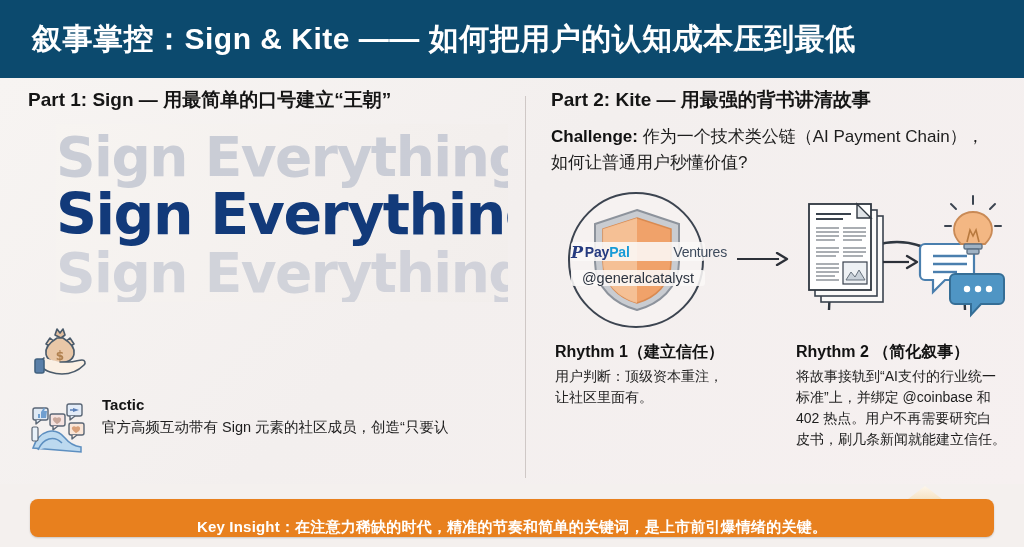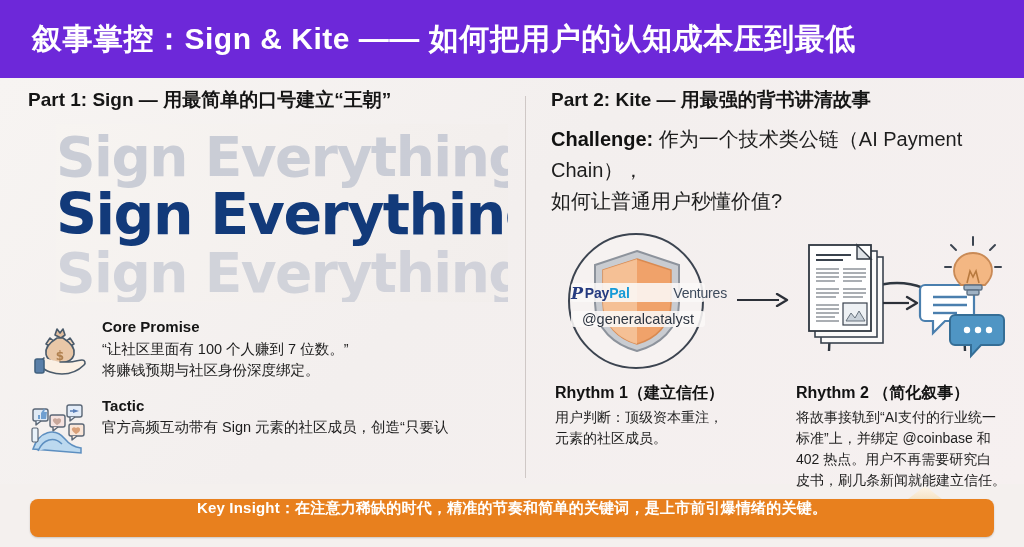--- a/index.html
+++ b/index.html
@@ -17,21 +17,21 @@
     background: #f4f0ee;
     overflow: hidden;
   }
 
   
   .header-bar {
     position: absolute;
     left: 0; top: 0;
     width: 1024px;
     height: 78px;
-    background: #6d28d9;
+    background: #0c4a6e;
     display: flex;
     align-items: center;
   }
   .header-title {
     color: #ffffff;
     font-size: 30px;
     font-weight: bold;
     letter-spacing: 0.5px;
     padding-left: 32px;
     white-space: nowrap;
@@ -131,21 +131,21 @@
   }
   .bullet-body {
     font-size: 14.5px;
     color: #1d1d1d;
     line-height: 1.45;
   }
   .bullet-body div { white-space: nowrap; }
 
   
   .challenge {
-    font-size: 20px;
+    font-size: 17px;
     color: #1d1d1d;
     line-height: 1.55;
     margin-top: 2px;
   }
   .challenge b { font-weight: bold; color: #111; }
   .challenge .l2 { display: block; }
 
   .graphic-row {
     position: relative;
     height: 140px;
@@ -250,21 +250,21 @@
   
   .insight-bar {
     position: absolute;
     left: 30px;
     top: 499px;
     width: 964px;
     height: 38px;
     background: #e8801e;
     border-radius: 8px;
     display: flex;
-    align-items: flex-start;
+    align-items: flex-end;
     justify-content: center;
     box-shadow: 0 1px 2px rgba(0,0,0,0.18);
   }
   .insight-text {
     color: #ffffff;
     font-size: 15px;
     font-weight: bold;
     letter-spacing: 0.2px;
     white-space: nowrap;
   }
@@ -307,27 +307,20 @@
             <path d="M18 26 l4 -6 l5 4 l-2 6 z" fill="#f3d7bd"></path>
             <path d="M46 26 l-4 -6 l-5 4 l2 6 z" fill="#f3d7bd"></path>
             <path d="M27 17 l2 -6 l3 4 l3 -4 l2 6 l-4 3 z" fill="#e2bfa0"></path>
             <path d="M29 20 c-8 5 -12 11 -11 16 c1 6 7 9 14 9 c7 0 13 -3 14 -9 c1 -5 -3 -11 -11 -16 z" fill="#e9c7a7"></path>
             <path d="M16 40 c-3 2 -4 6 -2 9 c3 4 12 7 20 7 c9 0 17 -4 22 -9 c2 -2 1 -5 -2 -5 c-3 0 -8 2 -13 2 h-9" fill="#fbf0e4"></path>
             <rect x="7" y="41" width="9" height="14" rx="2" fill="#5a7fa8" stroke="#41617f"></rect>
           </g>
           <text x="32" y="42" font-family="DejaVu Sans, sans-serif" font-size="12" font-weight="bold" fill="#b0804f" text-anchor="middle">$</text>
         </svg>
       </span>
-      <div class="bullet-text">
-        <div class="bullet-title">Core Promise</div>
-        <div class="bullet-body">
-          <div>“让社区里面有 100 个人赚到 7 位数。”</div>
-          <div>将赚钱预期与社区身份深度绑定。</div>
-        </div>
-      </div>
     </div>
 
     <div class="bullet-row">
       <span class="ic">
         <svg width="64" height="62" viewBox="0 0 64 62">
           <g fill="none" stroke="#5a6675" stroke-width="1.4" stroke-linejoin="round">
             <rect x="5" y="12" width="15" height="12" rx="2" fill="#dfeaf5"></rect>
             <path d="M8 24 l0 4 l5 -4" fill="#dfeaf5"></path>
             <rect x="22" y="18" width="15" height="12" rx="2" fill="#f6e3e0"></rect>
             <path d="M25 30 l0 4 l5 -4" fill="#f6e3e0"></path>
@@ -457,21 +450,21 @@
           </g>
         </svg>
       </div>
     </div>
 
     <div class="rhythm-row">
       <div class="rhythm r1">
         <div class="rhythm-title">Rhythm 1（建立信任）</div>
         <div class="rhythm-body">
           <div>用户判断：顶级资本重注，</div>
-          <div>元素的社区成员。</div>
+          <div>让社区里面有。</div>
         </div>
       </div>
       <div class="rhythm r2">
         <div class="rhythm-title">Rhythm 2 （简化叙事）</div>
         <div class="rhythm-body">
           <div>将故事接轨到“AI支付的行业统一</div>
           <div>标准”上，并绑定 @coinbase 和</div>
           <div>402 热点。用户不再需要研究白</div>
           <div>皮书，刷几条新闻就能建立信任。</div>
         </div>

